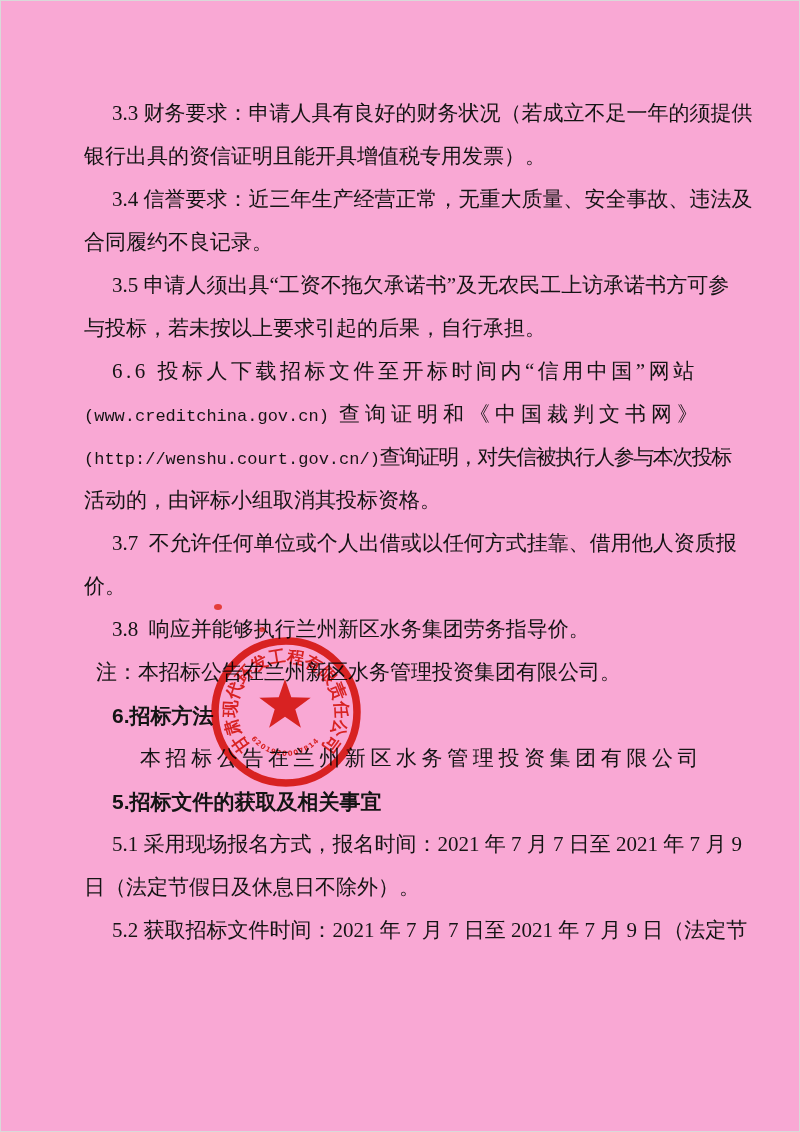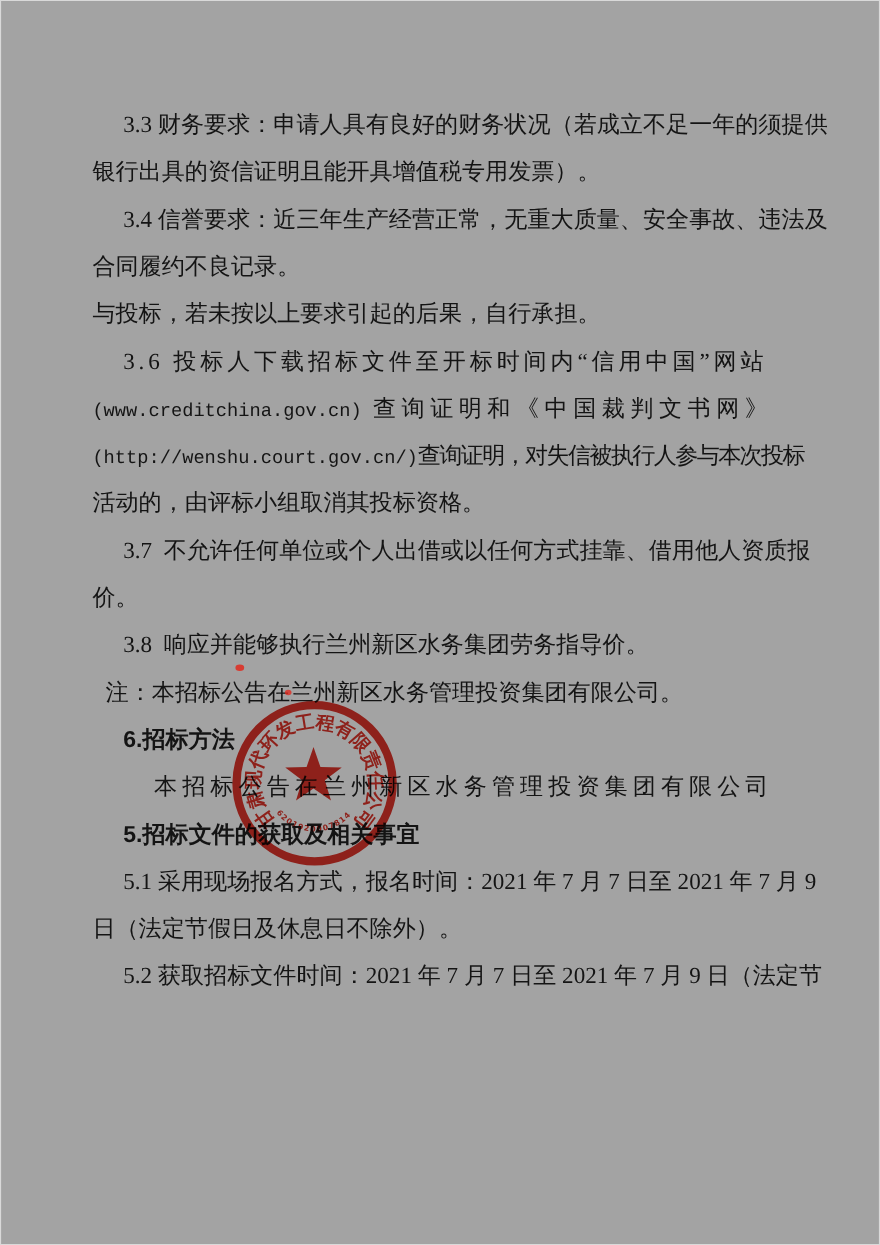--- a/index.html
+++ b/index.html
@@ -1,17 +1,17 @@
 <!DOCTYPE html>
 <html><head>
 <meta charset="utf-8">
 <style>
   html,body{margin:0;padding:0;background:#fff;}
   .page{
-    position:relative;width:800px;height:1132px;background:#a3a3a3;
+    position:relative;width:800px;height:1132px;background:#f9a8d4;
     box-shadow:inset 0 0 0 1px #d9d9d9;overflow:hidden;
     font-family:"Liberation Serif","DejaVu Serif",serif;color:#141414;
   }
   .doc{position:absolute;left:84px;top:92px;width:648px;}
   .line{font-size:21px;line-height:43px;height:43px;white-space:pre;}
   .indent{padding-left:28px;}
   .indent-sm{padding-left:12px;}
   .indent2{padding-left:56px;}
   .bold{font-family:"Liberation Sans","DejaVu Sans",sans-serif;font-weight:700;}
   .spread1{letter-spacing:3.5px;}
@@ -34,22 +34,23 @@
 </head>
 <body>
 
 <div class="page">
 
   <div class="doc">
       <div class="line indent"><span>3.3 财务要求：申请人具有良好的财务状况（若成立不足一年的须提供</span></div>
       <div class="line"><span>银行出具的资信证明且能开具增值税专用发票）。</span></div>
       <div class="line indent"><span>3.4 信誉要求：近三年生产经营正常，无重大质量、安全事故、违法及</span></div>
       <div class="line"><span>合同履约不良记录。</span></div>
+      <div class="line indent"><span>3.5 申请人须出具“工资不拖欠承诺书”及无农民工上访承诺书方可参</span></div>
       <div class="line"><span>与投标，若未按以上要求引起的后果，自行承担。</span></div>
-      <div class="line indent spread1"><span>3.6 投标人下载招标文件至开标时间内“信用中国”网站</span></div>
+      <div class="line indent spread1"><span>6.6 投标人下载招标文件至开标时间内“信用中国”网站</span></div>
       <div class="line"><span class="latin">(www.creditchina.gov.cn) </span><span class="spread3">查询证明和《中国裁判文书网》</span></div>
       <div class="line"><span class="latin">(http://wenshu.court.gov.cn/)</span><span class="cjk-tight">查询证明，对失信被执行人参与本次投标</span></div>
       <div class="line"><span>活动的，由评标小组取消其投标资格。</span></div>
       <div class="line indent"><span>3.7  不允许任何单位或个人出借或以任何方式挂靠、借用他人资质报</span></div>
       <div class="line"><span>价。</span></div>
       <div class="line indent"><span>3.8  响应并能够执行兰州新区水务集团劳务指导价。</span></div>
       <div class="line indent-sm"><span>注：本招标公告在兰州新区水务管理投资集团有限公司。</span></div>
       <div class="line indent bold"><span>6.招标方法</span></div>
       <div class="line indent2 spread2"><span>本招标公告在兰州新区水务管理投资集团有限公司</span></div>
       <div class="line indent bold"><span>5.招标文件的获取及相关事宜</span></div>

